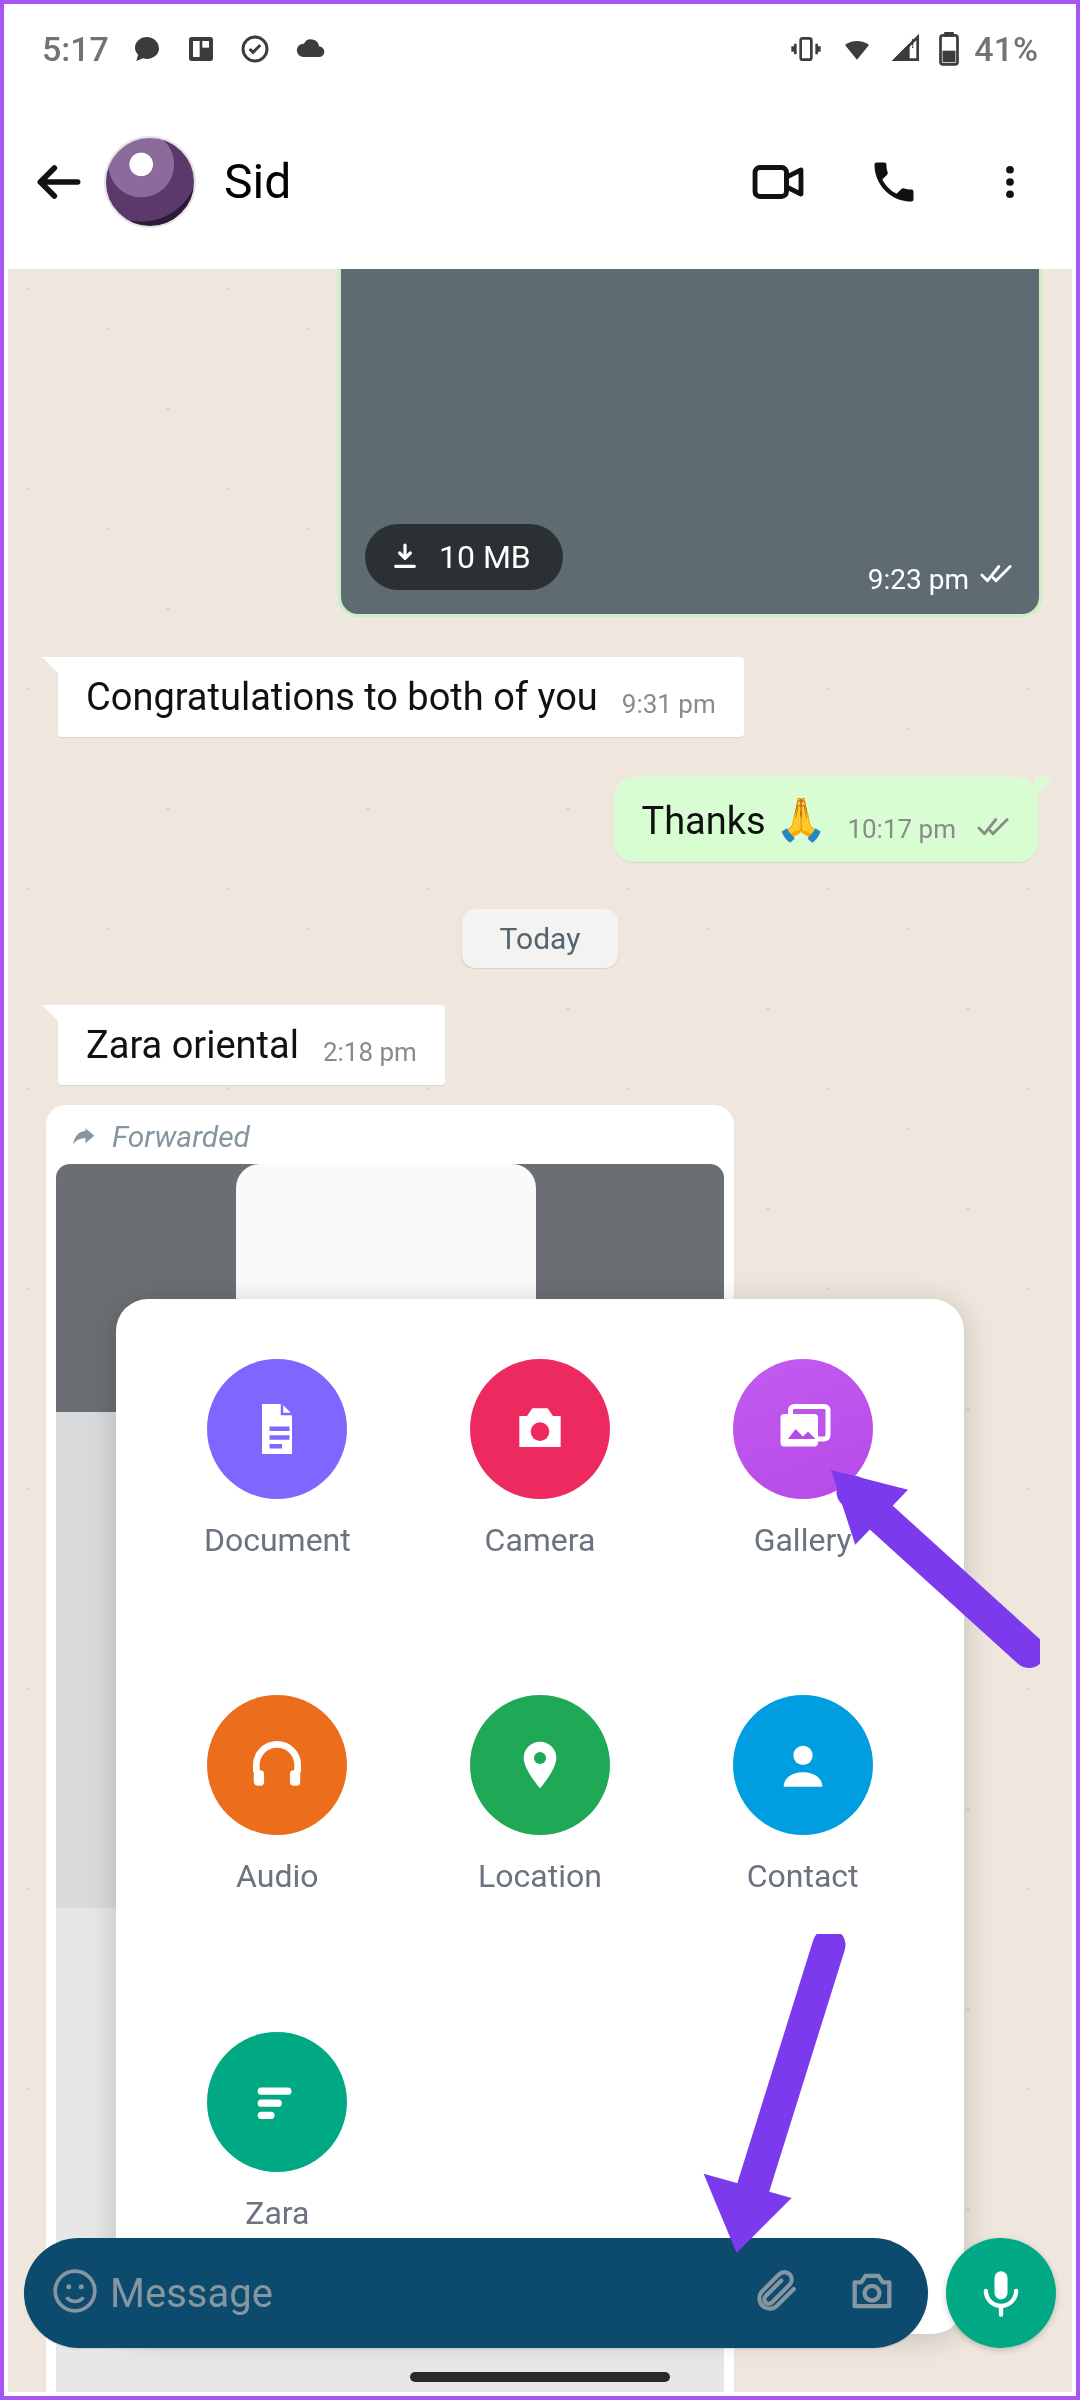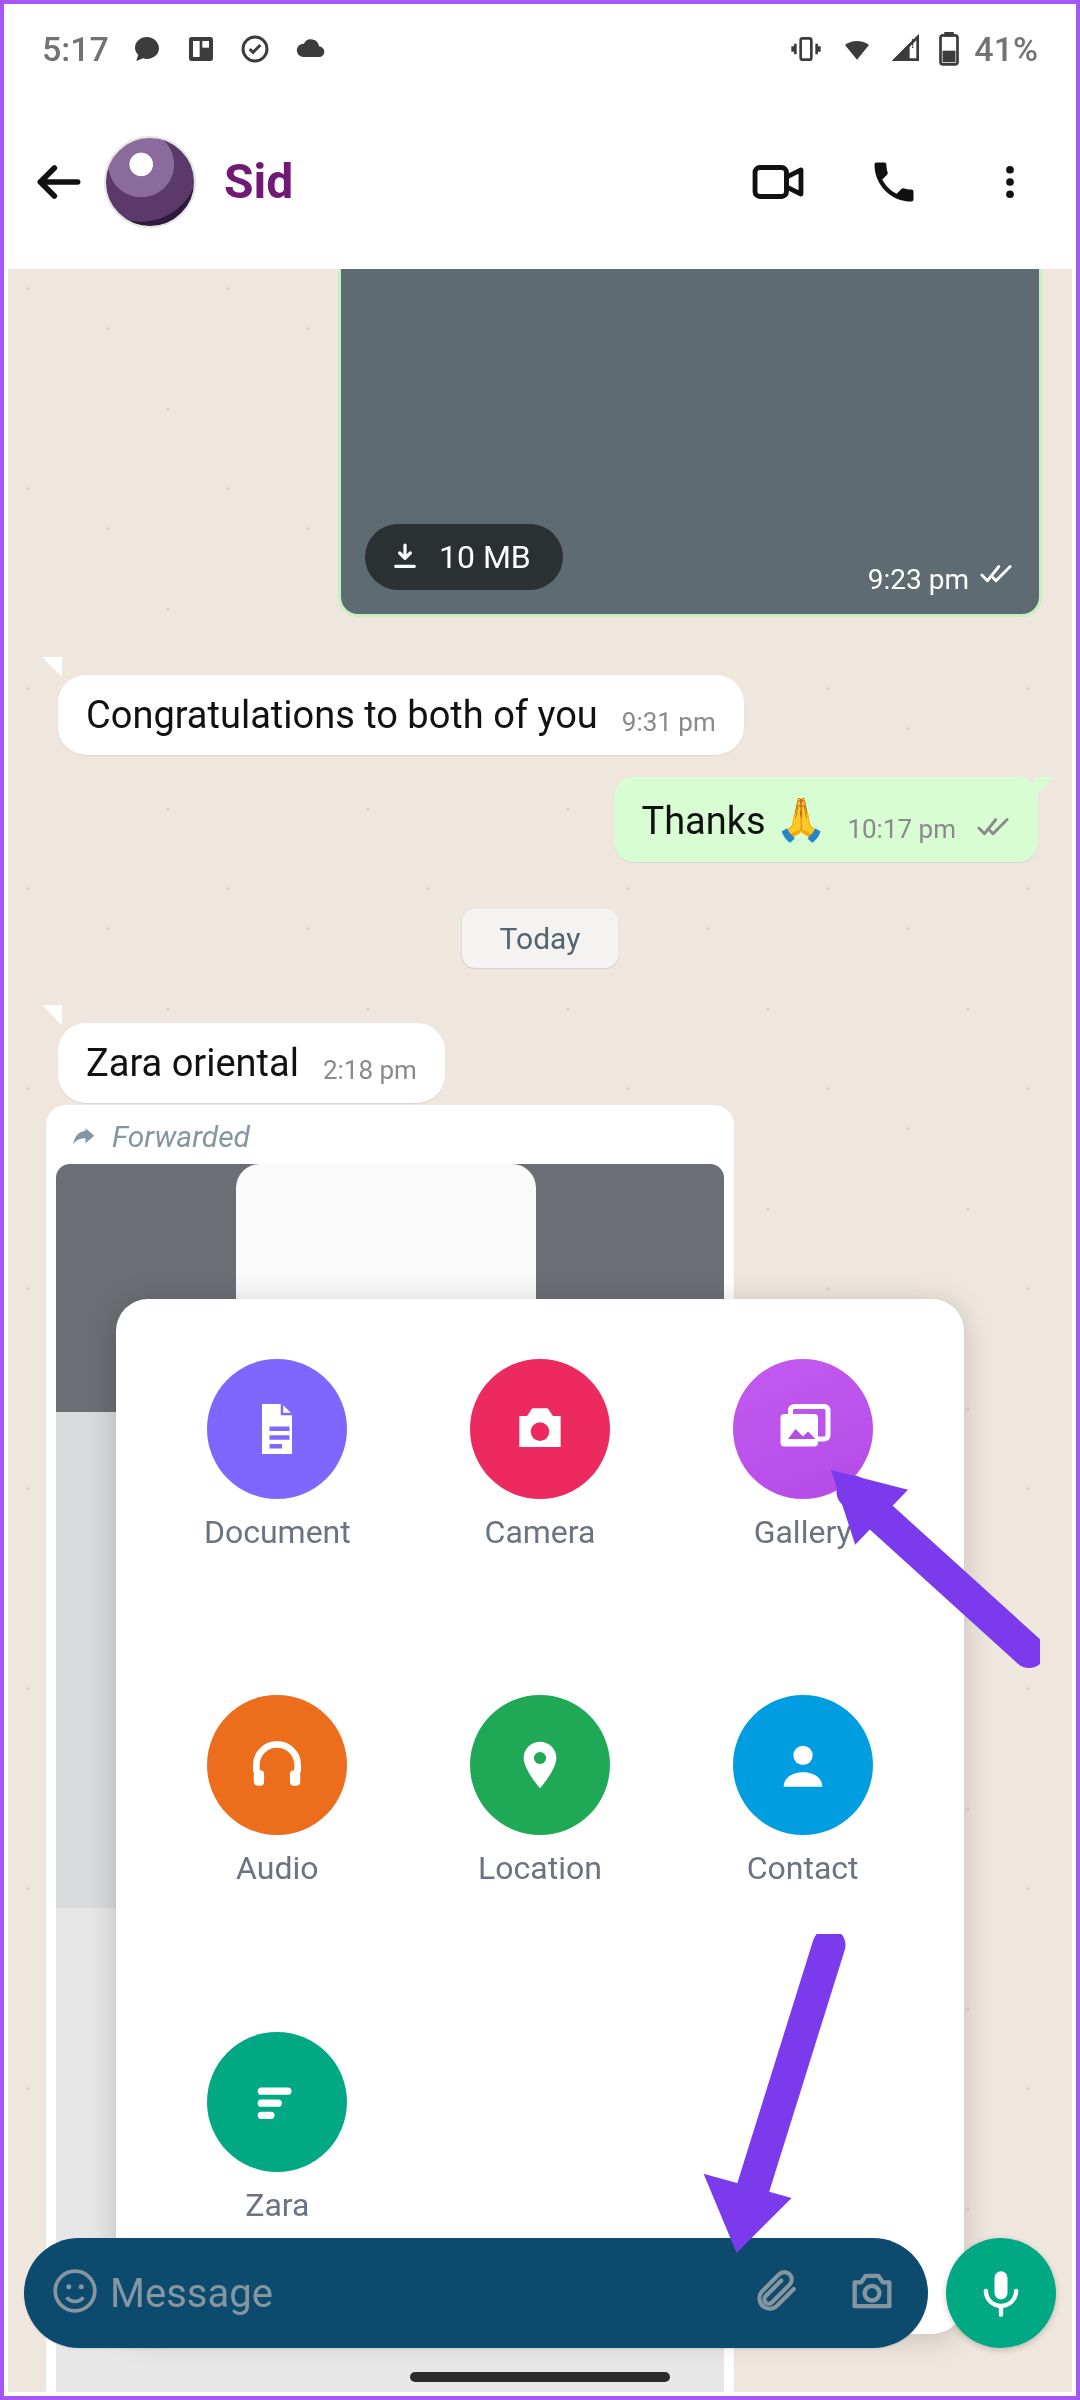--- a/index.html
+++ b/index.html
@@ -9,56 +9,56 @@
   
   .status-bar { height: 90px; display: flex; align-items: center; justify-content: space-between; padding: 0 38px; font-size: 34px; color: #737373; font-weight: 500; }
   .status-left { display: flex; align-items: center; gap: 22px; }
   .status-right { display: flex; align-items: center; gap: 14px; }
   .stat-ico { display: inline-flex; align-items: center; justify-content: center; }
 
   
   .app-bar { height: 175px; display: flex; align-items: center; padding: 0 24px 0 18px; gap: 8px; background: #fff; }
   .back-btn { width: 74px; height: 74px; display: flex; align-items: center; justify-content: center; }
   .avatar { width: 92px; height: 92px; border-radius: 50%; background: radial-gradient(circle at 40% 30%, #fff 0 14%, #8b6b9c 15% 40%, #5b3a6b 41% 70%, #2e1a3a 71% 100%); border: 2px solid #e5e5e5; flex-shrink: 0; }
-  .contact-name { font-size: 48px; font-weight: 700; color: #701a75; margin-left: 20px; flex: 1; }
+  .contact-name { font-size: 48px; font-weight: 400; color: #000000; margin-left: 20px; flex: 1; }
   .appbar-actions { display: flex; gap: 56px; align-items: center; margin-right: 12px; }
   .icon-btn { width: 60px; height: 60px; display: flex; align-items: center; justify-content: center; }
 
   
   .chat-area { position: absolute; top: 265px; left: 4px; right: 4px; bottom: 4px; background: #efe7de; overflow: hidden; }
   .chat-bg-pattern { position: absolute; inset: 0; opacity: 0.08; background:
     radial-gradient(circle at 10% 10%, #000 1px, transparent 2px),
     radial-gradient(circle at 50% 30%, #000 1px, transparent 2px),
     radial-gradient(circle at 80% 70%, #000 1px, transparent 2px);
     background-size: 200px 200px; }
 
   
   .msg { position: absolute; }
   .bubble-img { left: 330px; top: 0; width: 704px; height: 348px; background: #5f6b72; border-radius: 0 0 20px 20px; border: 3px solid #c8f0c2; border-top: none; position: relative; }
   .download-pill { position: absolute; left: 24px; bottom: 24px; background: rgba(0,0,0,0.55); color: #fff; border-radius: 40px; padding: 14px 32px 14px 24px; display: flex; align-items: center; gap: 18px; font-size: 32px; }
   .img-time { position: absolute; right: 26px; bottom: 18px; color: #fff; font-size: 28px; display: flex; align-items: flex-start; gap: 10px; }
 
-  .bubble-in { background: #fff; border-radius: 28px; padding: 18px 28px; box-shadow: 0 1px 1px rgba(0,0,0,0.08); display: inline-flex; align-items: flex-end; gap: 24px; margin-top: 18px; }
+  .bubble-in { background: #fff; border-radius: 4px; padding: 18px 28px; box-shadow: 0 1px 1px rgba(0,0,0,0.08); display: inline-flex; align-items: flex-end; gap: 24px; }
   .bubble-in .tail { position: absolute; left: -16px; top: 0; width: 0; height: 0; border-top: 0 solid transparent; border-right: 20px solid #fff; border-bottom: 20px solid transparent; }
   .bubble-out { background: #d9fdd3; border-radius: 20px; padding: 18px 28px; box-shadow: 0 1px 1px rgba(0,0,0,0.08); display: inline-flex; align-items: flex-end; gap: 20px; }
   .bubble-out .tail { position: absolute; right: -16px; top: 0; width: 0; height: 0; border-top: 0 solid transparent; border-left: 20px solid #d9fdd3; border-bottom: 20px solid transparent; }
   .msg-text { font-size: 38px; color: #111; }
   .msg-time { font-size: 26px; color: #8a8a8a; }
   .ticks { color: #8a8a8a; }
 
   .date-chip { position: absolute; left: 50%; transform: translateX(-50%); background: #f4f3f1; color: #54656f; font-size: 30px; padding: 12px 38px; border-radius: 14px; box-shadow: 0 1px 1px rgba(0,0,0,0.1); }
 
   .fwd-card { position: absolute; left: 38px; top: 836px; width: 688px; background: #fff; border-radius: 20px; box-shadow: 0 1px 1px rgba(0,0,0,0.1); overflow: hidden; }
   .fwd-head { display: flex; align-items: center; gap: 14px; padding: 14px 22px 10px; color: #8696a0; font-size: 30px; font-style: italic; }
   .fwd-img { height: 1240px; background: linear-gradient(180deg, #6b6f74 0 20%, #d9dadb 20% 60%, #e7e7e7 60% 100%); position: relative; margin: 0 10px 10px; border-radius: 14px; }
   .fwd-img::before { content: ""; position: absolute; left: 180px; top: 0; width: 300px; height: 300px; background: #fafafa; border-radius: 24px 24px 0 0; }
 
   
   .attach-sheet { position: absolute; left: 108px; right: 108px; top: 1030px; height: 1035px; background: #fff; border-radius: 32px; box-shadow: 0 4px 30px rgba(0,0,0,0.18); padding: 60px 30px 30px; display: grid; grid-template-columns: repeat(3, 1fr); grid-template-rows: repeat(3, auto); row-gap: 64px; }
-  .attach-item { display: flex; flex-direction: column; align-items: center; gap: 14px; }
+  .attach-item { display: flex; flex-direction: column; align-items: center; gap: 22px; }
   .attach-circle { width: 140px; height: 140px; border-radius: 50%; display: flex; align-items: center; justify-content: center; }
   .attach-label { font-size: 32px; color: #6b7280; }
   .c-doc { background: #7e66ff; }
   .c-cam { background: #ec2a5f; }
   .c-gal { background: linear-gradient(160deg, #c25bf0, #b64be8); }
   .c-aud { background: #ec6d1c; }
   .c-loc { background: #1fa855; }
   .c-con { background: #009de0; }
   .c-pol { background: #00a884; }
 

